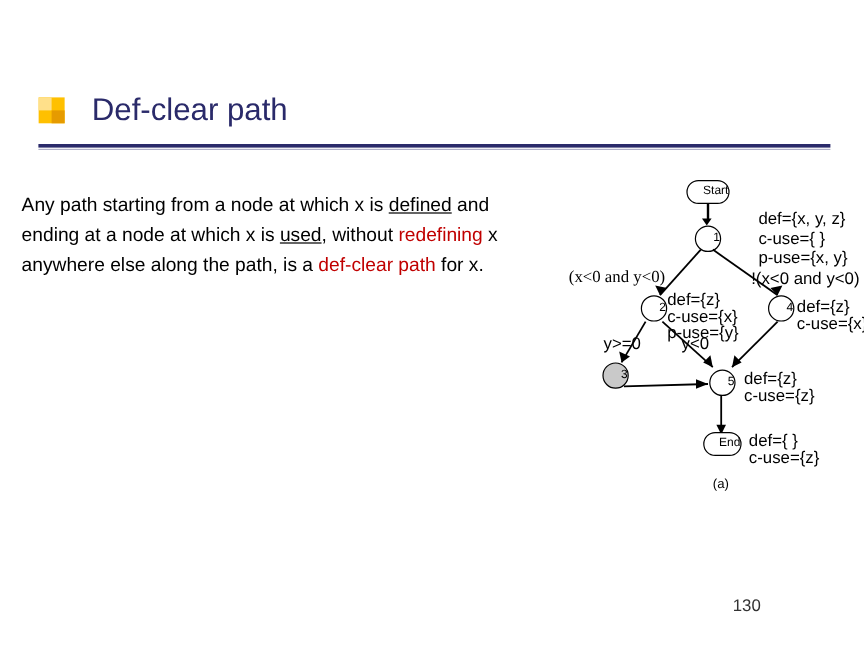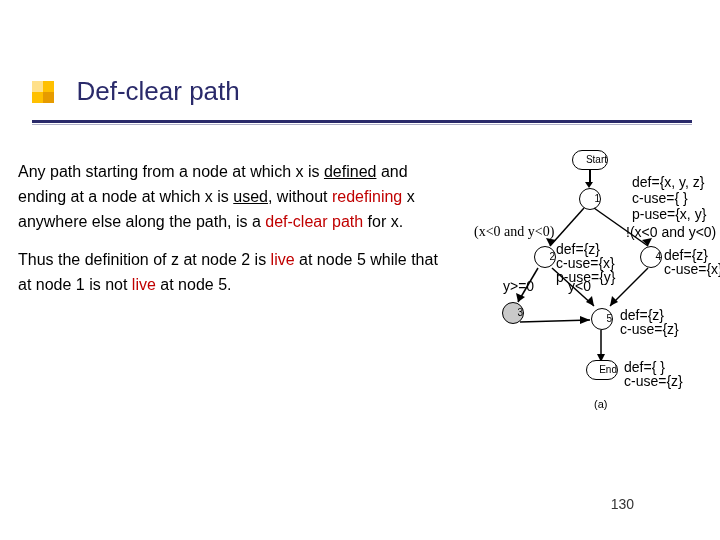--- a/index.html
+++ b/index.html
@@ -120,23 +120,20 @@
     </span>
     <span class="title-text">Def-clear path</span>
   </div>
   <div class="hr1"></div>
   <div class="hr2"></div>
 
   <div class="body">
     <p>
       <span>Any path starting from a node at which x is </span><span class="underline">defined</span><span> and ending at a node at which x is </span><span class="underline">used</span><span>, without </span><span class="red">redefining</span><span> x anywhere else along the path, is a </span><span class="red">def-clear path</span><span> for x.</span>
     </p>
-    <p>
-      <span>Thus the definition of z at node 2 is </span><span class="red">live</span><span> at node 5 while that at node 1 is not </span><span class="red">live</span><span> at node 5.</span>
-    </p>
   </div>
 
   <div class="diagram">
 
     <div class="d-node" style="left:96px; top:0; width:34px;">Start</div>
 
     <div class="d-edge" style="left:113px; top:20px; width:1.5px; height:14px;"></div>
     <div class="arrowhead down" style="left:109px; top:32px;"></div>
 
     <div class="d-node circle" style="left:103px; top:38px;">1</div>

